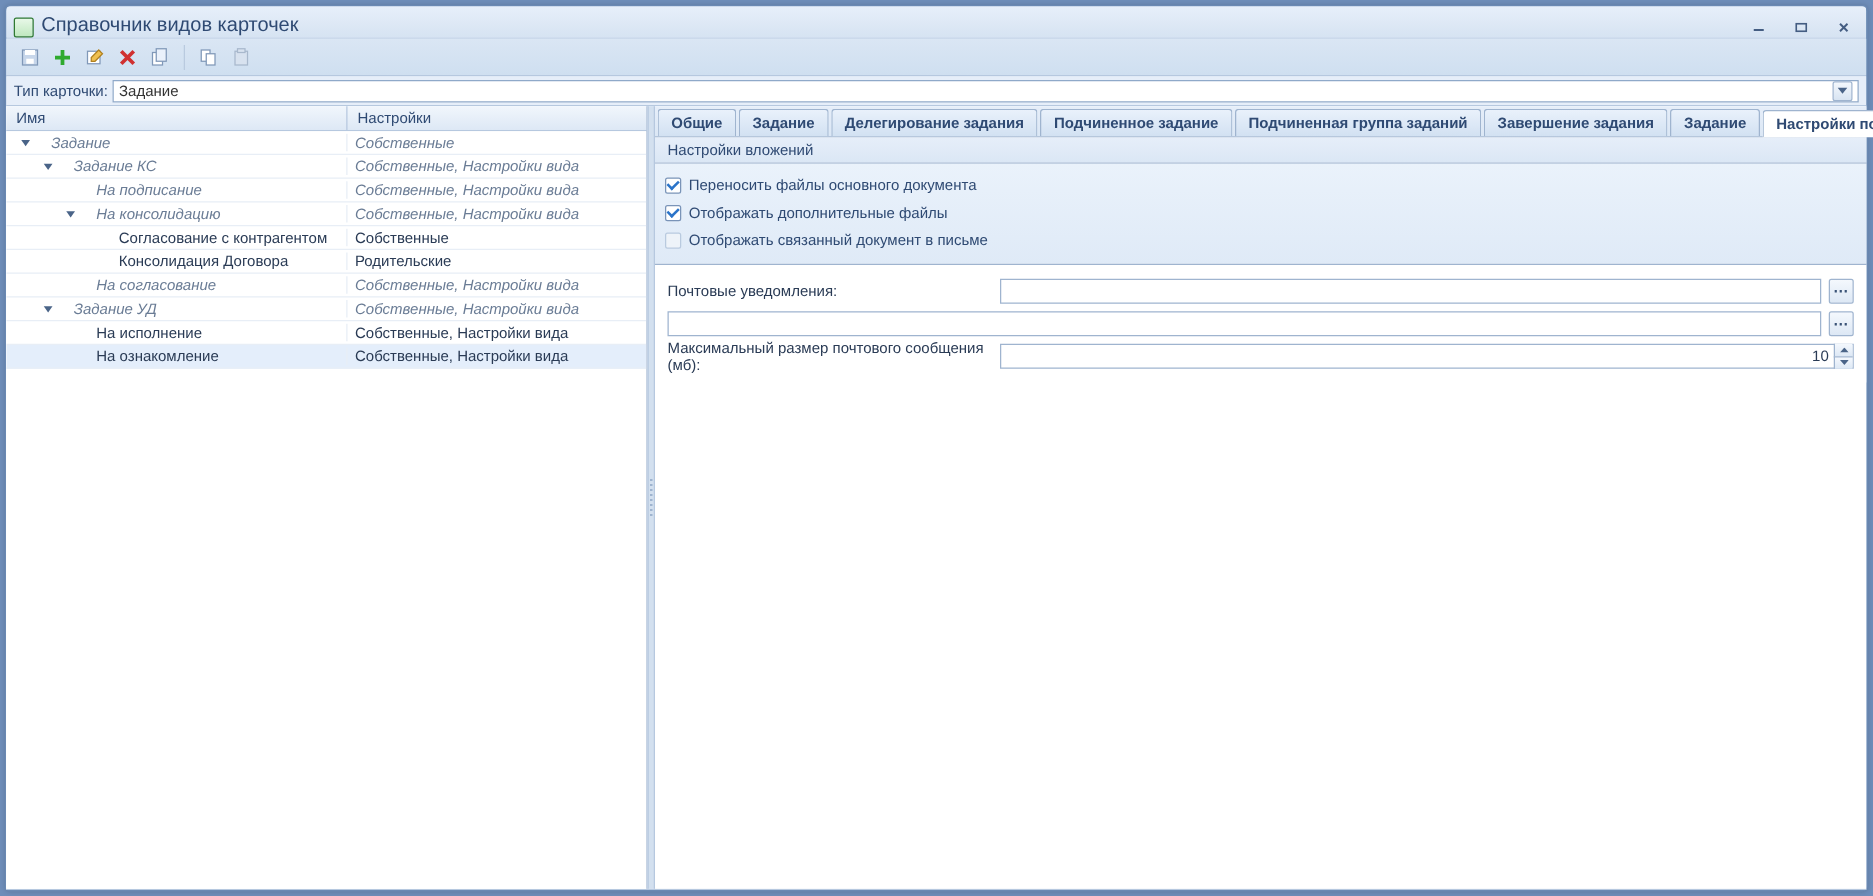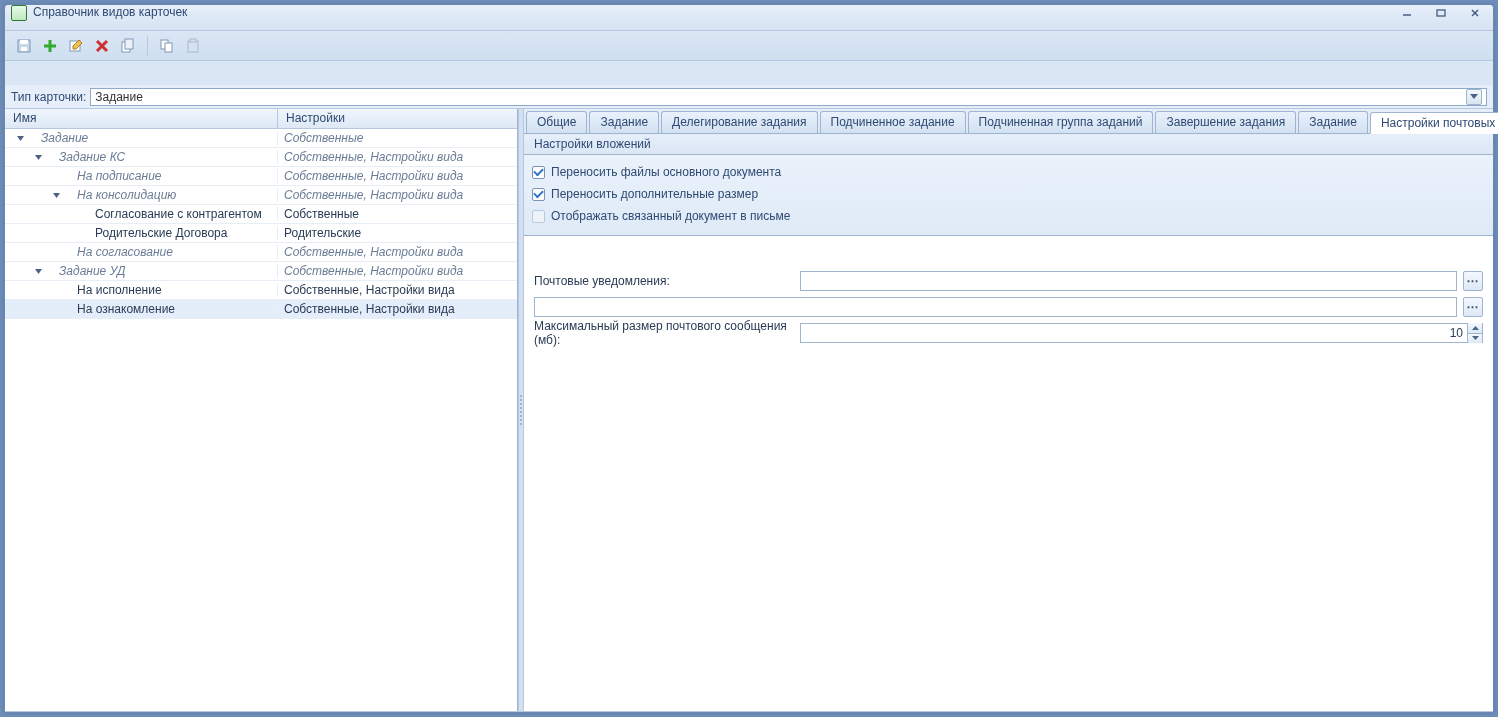--- a/index.html
+++ b/index.html
@@ -13,26 +13,26 @@
   .window {
     position: absolute; inset: 4px;
     border: 1px solid #6a89b3;
     border-radius: 4px;
     background: linear-gradient(#dbe7f5, #d1e0ef);
     display: flex; flex-direction: column;
     box-shadow: 0 0 4px rgba(0,0,0,.15);
   }
   
   .titlebar {
-    height: 26px; display: flex; align-items: flex-start;
+    height: 26px; display: flex; align-items: flex-end;
     padding: 0 6px; gap: 6px;
     background: linear-gradient(#e7effa,#d6e3f2);
     border-bottom: 1px solid #b6c8df;
     border-radius: 4px 4px 0 0;
-    font-size: 12px; color: #2f4a73;
+    font-size: 16px; color: #2f4a73;
   }
   .titlebar .app-icon {
     width: 16px; height: 16px; border: 1px solid #2f7a32;
     background: linear-gradient(#e8f8e8,#bfe8bf);
     border-radius: 2px;
   }
   .titlebar .spacer { flex: 1; }
   .win-btn {
     width: 24px; height: 16px; margin-left: 4px;
     border-radius: 3px;
@@ -63,21 +63,20 @@
     display: inline-flex; align-items: center; justify-content: center;
   }
   .tool-sep { width:1px; height:20px; background:#b9cadf; margin:0 4px; }
 
   
   .type-row {
     height: 24px; display: flex; align-items: center;
     padding: 0 6px; gap: 4px;
     background: #e6eef9;
     border-bottom: 1px solid #b6c8df;
-    margin-top: 24px;
   }
   .type-label { color:#2f4a73; }
   .type-select {
     flex:1; height:18px; border:1px solid #8fa9c9;
     background:#fff; display:flex; align-items:center;
     padding:0 4px; font-size:12px; color:#333;
   }
   .type-select .arrow {
     width:16px; height:16px; border:1px solid #9fb4cf;
     background:linear-gradient(#f4f8fd,#d8e4f2);
@@ -143,21 +142,21 @@
     display:flex; gap:2px; padding:2px 2px 0 2px;
     background:linear-gradient(#e6eef9,#dbe7f5);
     border-bottom:1px solid #9fb4cf;
     flex-wrap:nowrap;
   }
   .tab {
     padding:3px 10px; font-size:12px;
     border:1px solid #9fb4cf; border-bottom:none;
     border-radius:3px 3px 0 0;
     background:linear-gradient(#e9f1fb,#d2e1f2);
-    color:#2f4a73; white-space:nowrap;
+    color:#2f4a73; white-space:nowrap;font-weight:bold;
   }
   .tab.active {
     background:#fff; border-bottom:1px solid #fff;
     position:relative; top:1px;
     box-shadow: 0 -1px 0 #fff inset;
   }
 
   .subhead {
     padding:3px 10px; font-size:12px; color:#2f4a73;
     background:linear-gradient(#e6eef9,#dbe7f5);
@@ -174,21 +173,21 @@
     display:inline-flex; align-items:center; justify-content:center;
     border-radius:2px;
   }
   .chkbox.checked::after {
     content:""; width:7px; height:4px;
     border-left:2px solid #2b74c9; border-bottom:2px solid #2b74c9;
     transform:rotate(-45deg); margin-top:-2px;
   }
   .chkbox.disabled { background:#eef3f9; border-color:#b9cadf; }
 
-  .form-area { padding:8px 10px; background:#fff;margin-top:24px; }
+  .form-area { padding:8px 10px; background:#fff; }
   .form-row { display:flex; align-items:center; height:26px; gap:6px; }
   .form-label { width:260px; font-size:12px; color:#2a3b55; display:flex; align-items:center; gap:6px;}
   .form-label.indent { padding-left:10px; }
   .inline-chk { width:13px; height:13px; border:1px solid #7a94b8; background:#fff;
     display:inline-flex;align-items:center;justify-content:center; border-radius:2px;}
   .inline-chk.checked::after {
     content:""; width:7px; height:4px;
     border-left:2px solid #2b74c9; border-bottom:2px solid #2b74c9;
     transform:rotate(-45deg); margin-top:-2px;
   }
@@ -382,21 +381,21 @@
               <span class="spacer-ind" style="width: 14px;"></span>
               <span>Согласование с контрагентом</span>
             </div>
             <div class="cell-settings">Собственные</div>
           </div>
           <div class="tree-row">
             <div class="cell-name">
               <span class="spacer-ind" style="width: 58px;"></span>
               <span class="chev"></span>
               <span class="spacer-ind" style="width: 14px;"></span>
-              <span>Родительские Договора</span>
+              <span>Консолидация Договора</span>
             </div>
             <div class="cell-settings">Родительские</div>
           </div>
           <div class="tree-row">
             <div class="cell-name">
               <span class="spacer-ind" style="width: 40px;"></span>
               <span class="chev"></span>
               <span class="spacer-ind" style="width: 14px;"></span>
               <span class="italic">На согласование</span>
             </div>
@@ -453,21 +452,21 @@
         </div>
 
       <div class="subhead">Настройки вложений</div>
       <div class="attachments-box">
         <div class="chk-row">
           <span id="cb1" class="chkbox checked"></span>
           <span>Переносить файлы основного документа</span>
         </div>
         <div class="chk-row">
           <span id="cb2" class="chkbox checked"></span>
-          <span>Переносить дополнительные размер</span>
+          <span>Отображать дополнительные файлы</span>
         </div>
         <div class="chk-row">
           <span id="cb3" class="chkbox disabled"></span>
           <span>Отображать связанный документ в письме</span>
         </div>
       </div>
 
       <div class="form-area">
         <div class="form-row">
           <div class="form-label">Почтовые уведомления:</div>

